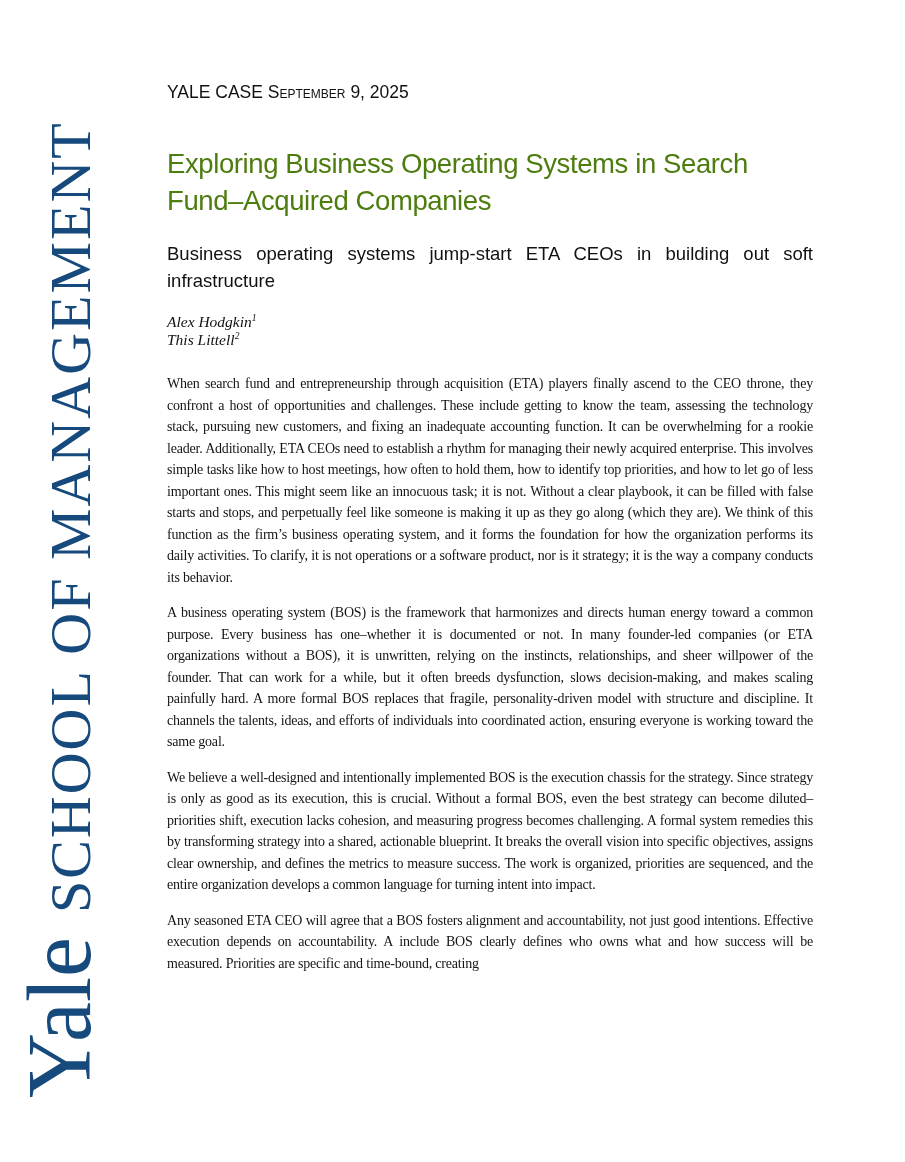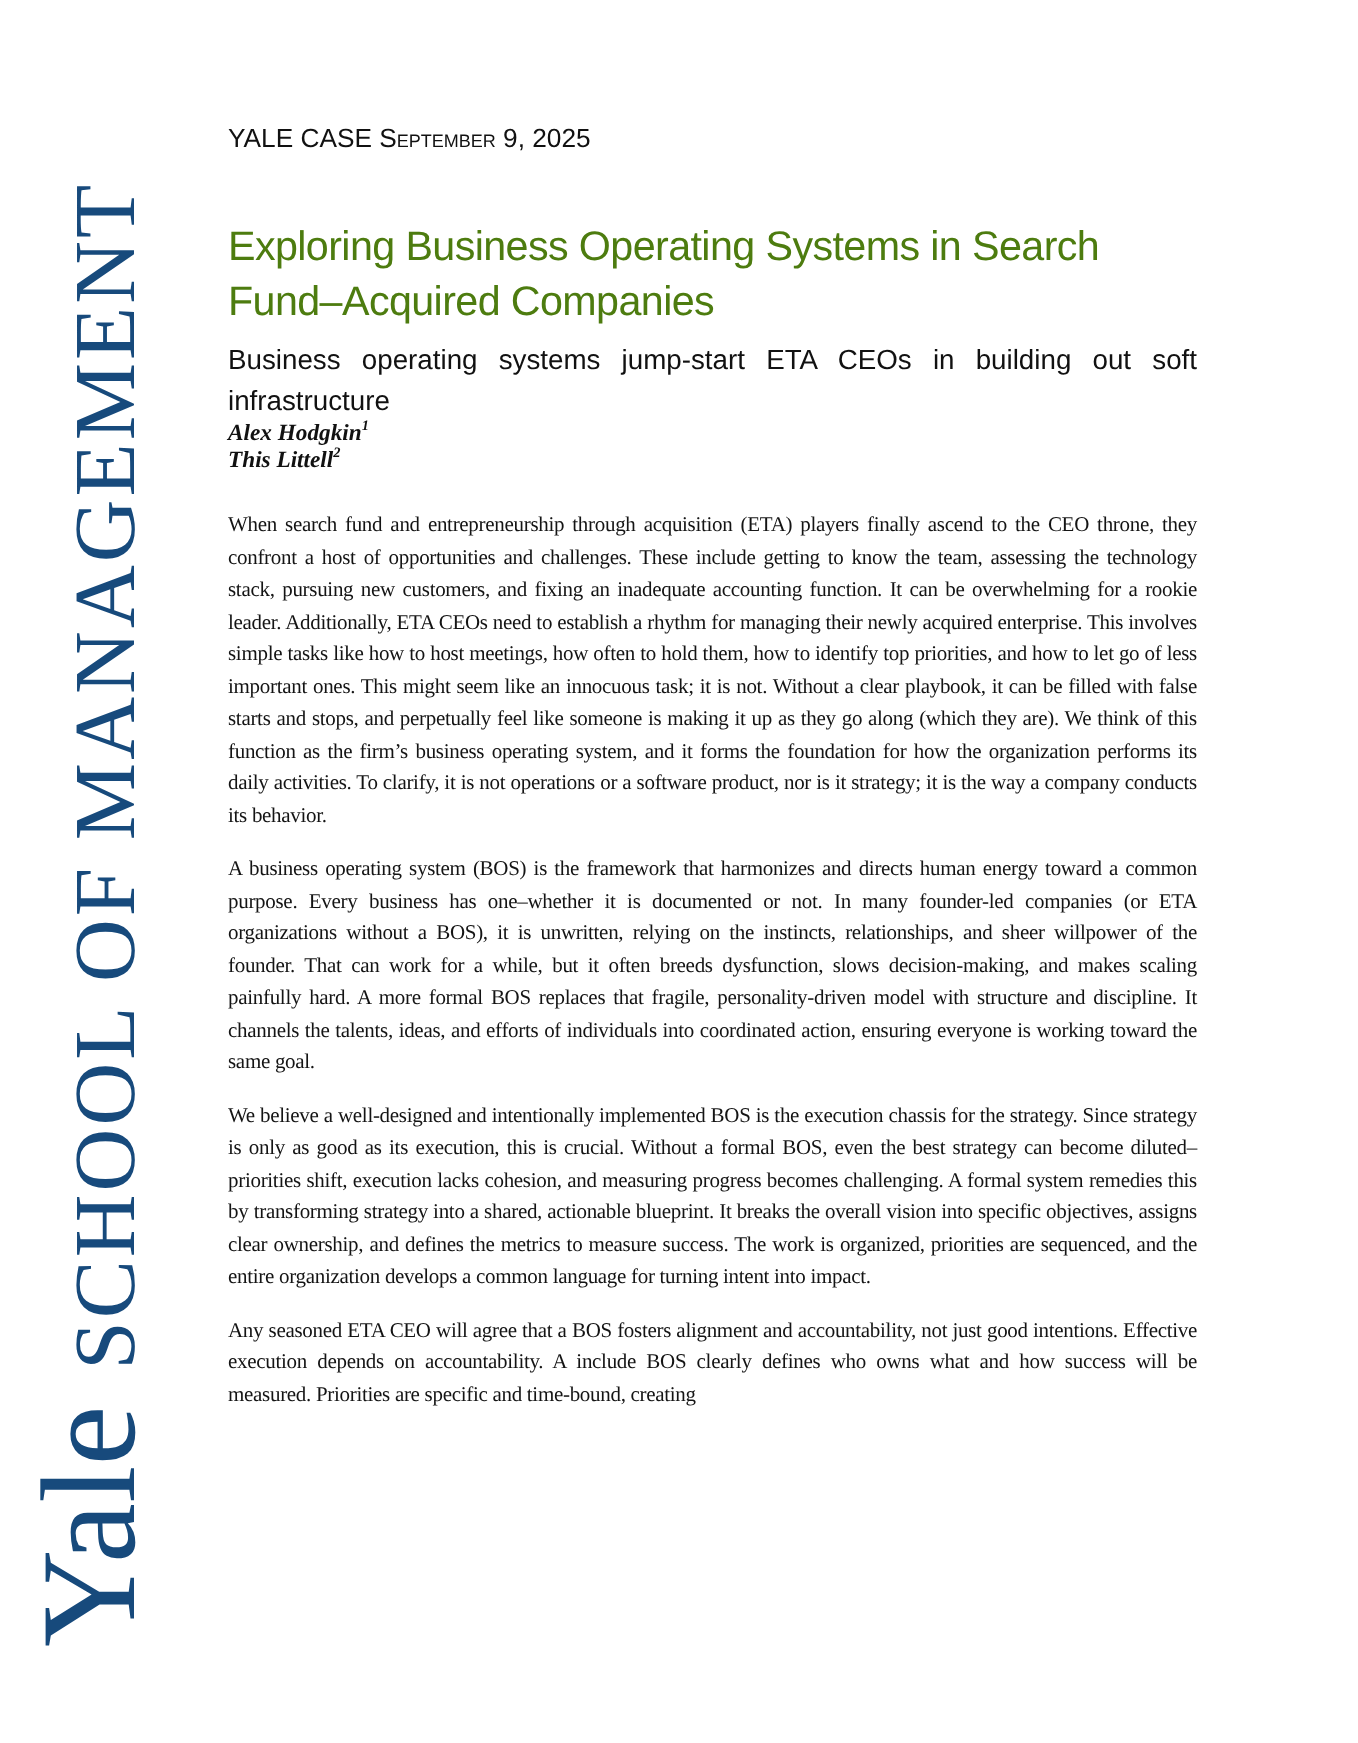--- a/index.html
+++ b/index.html
@@ -32,21 +32,21 @@
   .yale-school {
     font-size: 58px;
     letter-spacing: 2px;
     margin-left: 24px;
     font-weight: 400;
   }
 
   
   .content {
     position: absolute;
-    left: 152px;
+    left: 167px;
     top: 0;
     width: 646px;
   }
 
   .kicker {
     margin-top: 83px;
     font-family: "Liberation Sans", sans-serif;
     font-size: 17.5px;
     line-height: 18px;
     color: #111;
@@ -57,33 +57,34 @@
     margin: 44px 0 0 0;
     font-family: "Liberation Sans", sans-serif;
     font-weight: 400;
     font-size: 27.5px;
     letter-spacing: -0.4px;
     line-height: 37px;
     color: #4d7c0f;
   }
 
   .doc-subtitle {
-    margin: 7px 0 0 0;
+    margin: 21px 0 0 0;
     font-family: "Liberation Sans", sans-serif;
     font-weight: 400;
     font-size: 18.5px;
     line-height: 27px;
     color: #111;
     text-align: justify;
   }
 
   .authors {
+    margin-top: 19px;
     font-family: "Liberation Serif", serif;
     font-style: italic;
-    font-weight: 700;
+    font-weight: 400;
     font-size: 15.5px;
     line-height: 17.5px;
     color: #111;
   }
   .authors sup {
     font-size: 0.62em;
     vertical-align: super;
     line-height: 0;
   }
 

